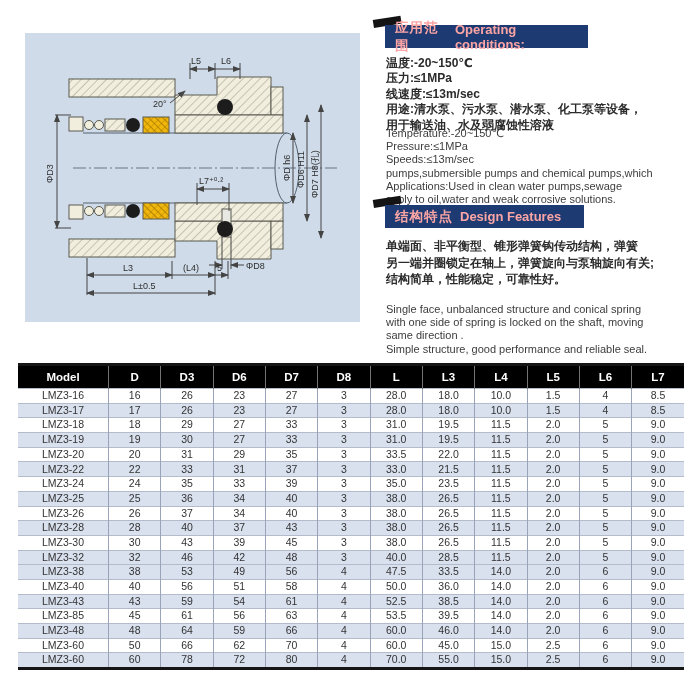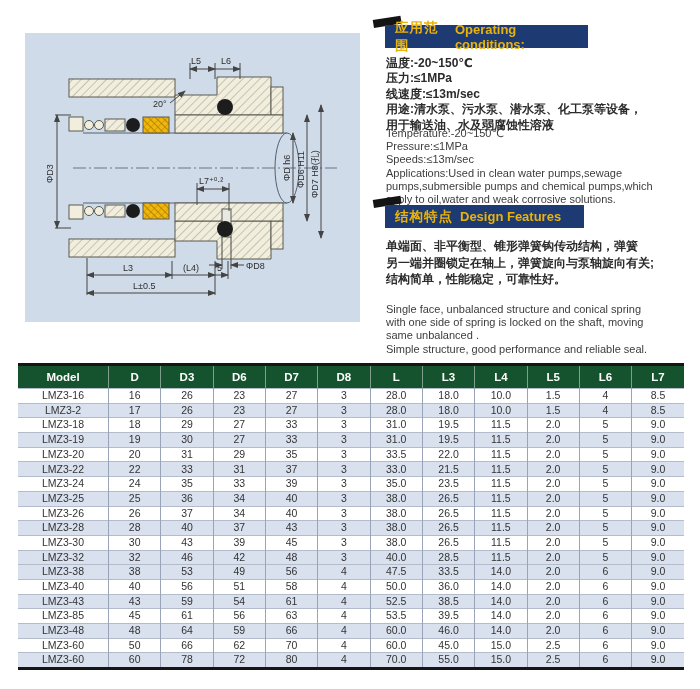--- a/index.html
+++ b/index.html
@@ -3,33 +3,33 @@
 <meta charset="utf-8">
 <style>
   html,body{margin:0;padding:0;background:#ffffff;}
   .page{position:relative;width:700px;height:689px;background:#ffffff;overflow:hidden;
         font-family:"Liberation Sans","DejaVu Sans",sans-serif;color:#2e2e2e;}
 
   
   .drawing-panel{position:absolute;left:25px;top:33px;width:335px;height:289px;}
 
   
-  .section-bar{position:absolute;height:23px;background:#1e3a72;color:#eab308;
+  .section-bar{position:absolute;height:23px;background:#1e3a72;color:#fca5a5;
                display:flex;align-items:center;padding:0 10px;box-sizing:border-box;}
   .section-bar .zh{font-weight:bold;font-size:13.5px;letter-spacing:1px;margin-right:7px;}
   .section-bar .en{font-weight:bold;font-size:13px;}
   .corner-fold{position:absolute;width:28px;height:8px;background:#141414;
                transform:rotate(-9deg);transform-origin:left bottom;}
   .txt-zh{position:absolute;font-size:12px;font-weight:bold;color:#2b2b2b;line-height:15.4px;white-space:nowrap;}
   .txt-en{position:absolute;font-size:11px;color:#3c3c3c;line-height:13.2px;white-space:nowrap;}
 
   
   .spec-table{position:absolute;left:18px;top:363px;width:666px;border-collapse:collapse;
               table-layout:fixed;border-top:3px solid #161616;border-bottom:3px solid #161616;}
-  .spec-table th{background:#14532d;color:#ffffff;font-size:11.5px;font-weight:bold;
+  .spec-table th{background:#000000;color:#ffffff;font-size:11.5px;font-weight:bold;
                  height:22px;border-left:1px solid rgba(255,255,255,.45);padding:0;text-align:center;margin-top:13px;}
   .spec-table th:first-child{border-left:none;width:90px;}
   .spec-table td{font-size:10.5px;color:#333333;text-align:center;height:13.7px;
                  border-left:1px solid #9aa4b8;border-top:1px solid #b4bccb;padding:0;line-height:13.5px;}
   .spec-table td:first-child{border-left:none;}
   .spec-table tr.alt td{background:#d9e0ee;}
 
   
   .dim{stroke:#444;stroke-width:1;fill:none;}
   .dimtxt{font-size:9px;fill:#2e2e2e;}
@@ -182,39 +182,39 @@
     <div>温度:-20~150℃</div>
     <div>压力:≤1MPa</div>
     <div>线速度:≤13m/sec</div>
     <div>用途:清水泵、污水泵、潜水泵、化工泵等设备，</div>
     <div>用于输送油、水及弱腐蚀性溶液</div>
   </div>
   <div class="txt-en" style="left:386px;top:127px;">
     <div>Temperature:-20~150℃</div>
     <div>Pressure:≤1MPa</div>
     <div>Speeds:≤13m/sec</div>
+    <div>pumps,submersible pumps and chemical pumps,which</div>
     <div>Applications:Used in clean water pumps,sewage</div>
-    <div>pumps,submersible pumps and chemical pumps,which</div>
     <div>apply to oil,water and weak corrosive solutions.</div>
   </div>
 
   <div class="corner-fold" style="left:374px;top:200px;"></div>
   <div class="section-bar" style="left:385px;top:205px;width:199px;">
     <span class="zh">结构特点</span>
     <span class="en">Design Features</span>
   </div>
   <div class="txt-zh" style="left:386px;top:238px;line-height:16.5px;">
     <div>单端面、非平衡型、锥形弹簧钩传动结构，弹簧</div>
     <div>另一端并圈锁定在轴上，弹簧旋向与泵轴旋向有关;</div>
     <div>结构简单，性能稳定，可靠性好。</div>
   </div>
   <div class="txt-en" style="left:386px;top:303px;">
     <div>Single face, unbalanced structure and conical spring</div>
     <div>with one side of spring is locked on the shaft, moving</div>
-    <div>same unbalanced .</div>
+    <div>same direction .</div>
     <div>Simple structure, good performance and reliable seal.</div>
   </div>
 
   <table class="spec-table">
     <thead>
       <tr>
           <th>Model</th>
           <th>D</th>
           <th>D3</th>
           <th>D6</th>
@@ -237,21 +237,21 @@
           <td>27</td>
           <td>3</td>
           <td>28.0</td>
           <td>18.0</td>
           <td>10.0</td>
           <td>1.5</td>
           <td>4</td>
           <td>8.5</td>
         </tr>
         <tr class="alt">
-          <td>LMZ3-2</td>
+          <td>LMZ3-17</td>
           <td>17</td>
           <td>26</td>
           <td>23</td>
           <td>27</td>
           <td>3</td>
           <td>28.0</td>
           <td>18.0</td>
           <td>10.0</td>
           <td>1.5</td>
           <td>4</td>

